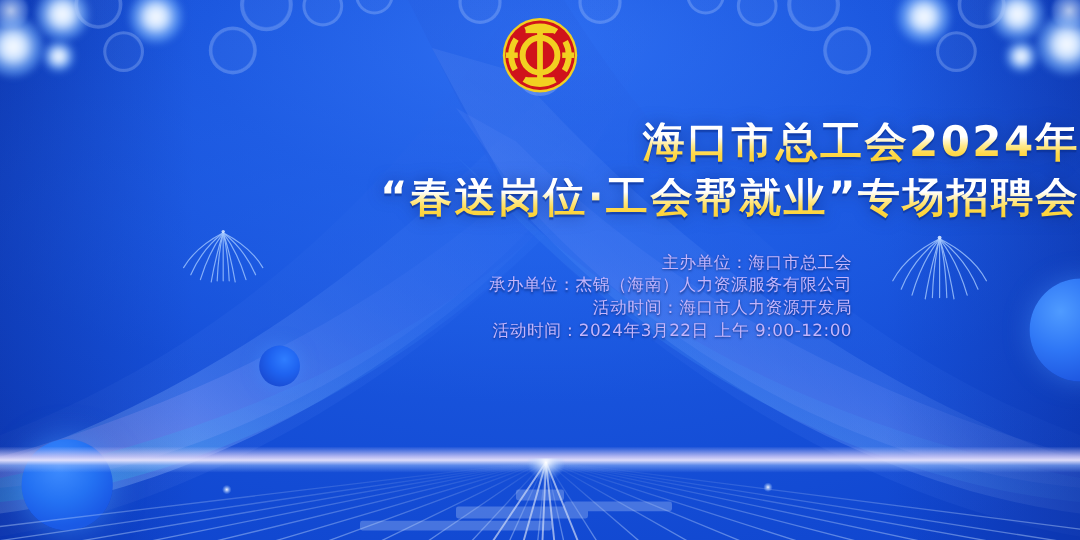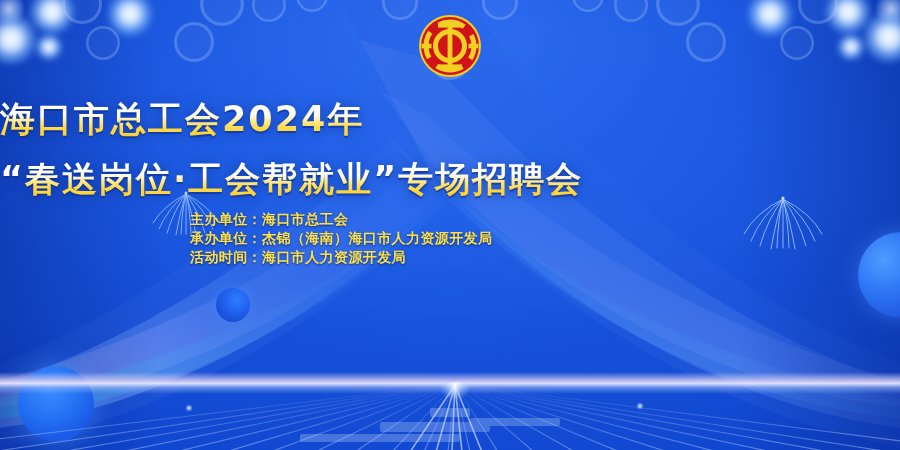--- a/index.html
+++ b/index.html
@@ -66,51 +66,52 @@
   
   .firework { position:absolute; }
 
   
   .emblem {
     position:absolute; left:418px; top:14px; width:64px; height:64px;
   }
 
   
   .title-block {
-    position:absolute; left:0; right:0; top:102px; text-align:left;
+    position:absolute; left:0; right:0; top:102px; text-align:right;
   }
   .title-line {
     font-weight: 700;
     letter-spacing: 2px;
     line-height: 1.0;
     background: linear-gradient(180deg, #ffffff 0%, #ffffff 34%, #ffe98a 56%, #ffd94a 74%, #fbcf2e 100%);
     -webkit-background-clip: text;
     background-clip: text;
     color: transparent;
     -webkit-text-fill-color: transparent;
     filter: drop-shadow(0 2px 0 rgba(10,45,140,0.55)) drop-shadow(0 0 6px rgba(10,40,130,0.5));
     font-family: "DejaVu Sans", "Liberation Sans", sans-serif;
   }
   #title-1 { font-size: 35px; }
-  #title-2 { font-size: 35px; margin-top: 25px; }
+  #title-2 { font-size: 35px; margin-top: 11px; }
 
   
   .info-block {
     position:absolute; left:0; right:0; top:210px;
     text-align:center;
   }
   .info-row {
     display:block;
     font-size: 14px;
     line-height: 19px;
-    color: #fde047;
-    font-weight: 700;
+    color: #c4b5fd;
+    font-weight: 400;
     letter-spacing: 0.4px;
     text-shadow: 0 1px 2px rgba(6,30,100,0.75);
     white-space: nowrap;
+    text-align: right;
   }
   .info-inner {
     display:inline-block;
     text-align:left;
     width: 520px;
   }
   .info-row .indent { display:inline-block; width: 76px; }
 </style>
 </head>
 <body>
@@ -341,18 +342,19 @@
   </div>
 
   <div class="title-block">
     <div class="title-line" id="title-1">海口市总工会2024年</div>
     <div class="title-line" id="title-2">“春送岗位·工会帮就业”专场招聘会</div>
   </div>
 
   <div class="info-block">
     <div class="info-inner">
       <span class="info-row"><span>主办单位：</span><span>海口市总工会</span></span>
-      <span class="info-row"><span>承办单位：</span><span>杰锦（海南）海口市人力资源开发局</span></span>
+      <span class="info-row"><span>承办单位：</span><span>杰锦（海南）人力资源服务有限公司</span></span>
       <span class="info-row"><span>活动时间：</span><span>海口市人力资源开发局</span></span>
+      <span class="info-row"><span>活动时间：</span><span>2024年3月22日 上午 9:00-12:00</span></span>
     </div>
   </div>
 
 </div>
 
 </body></html>

